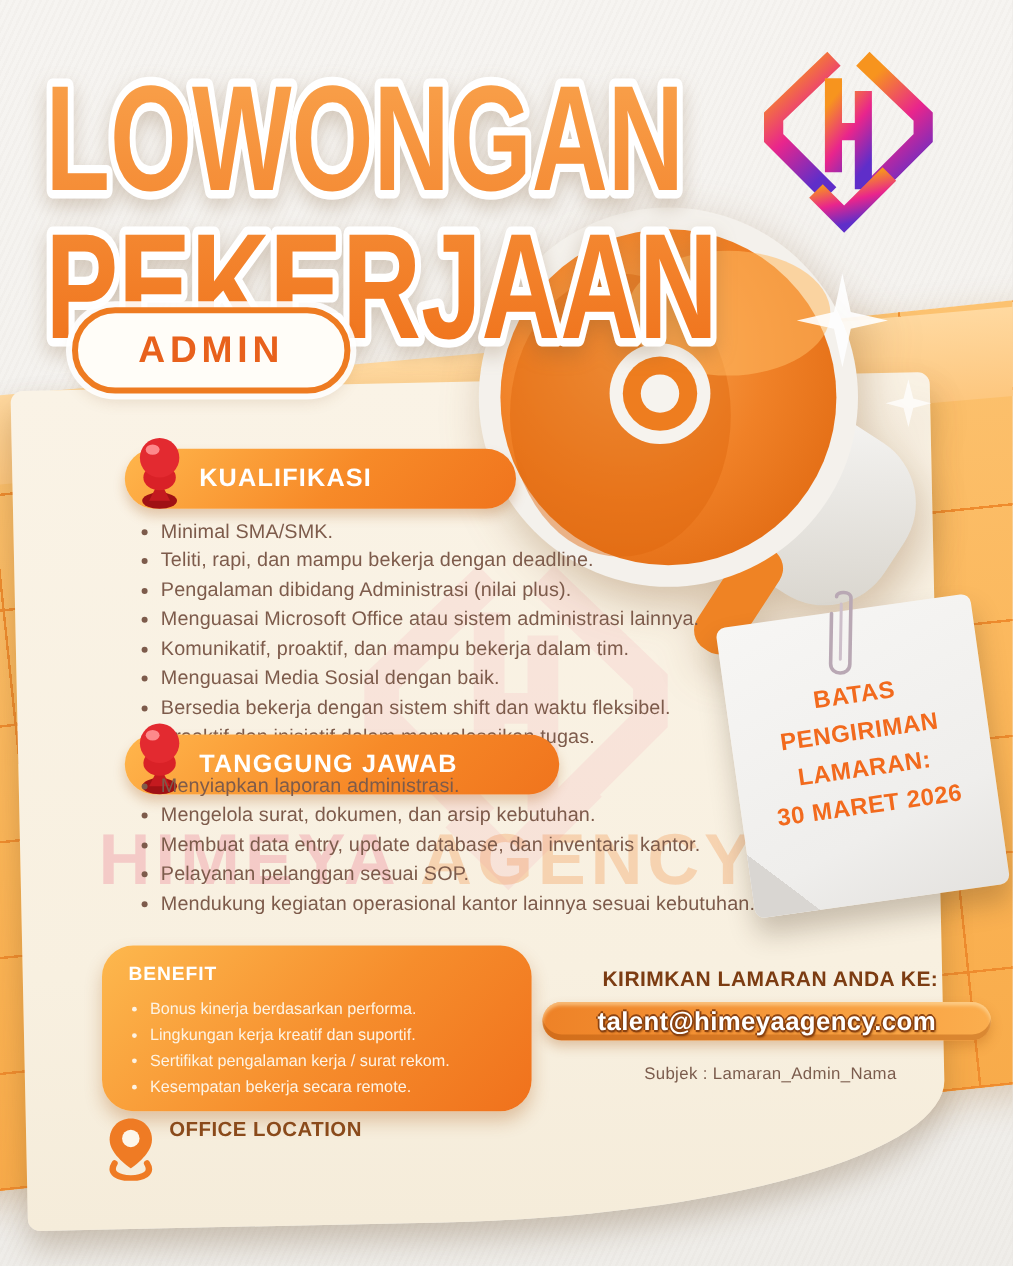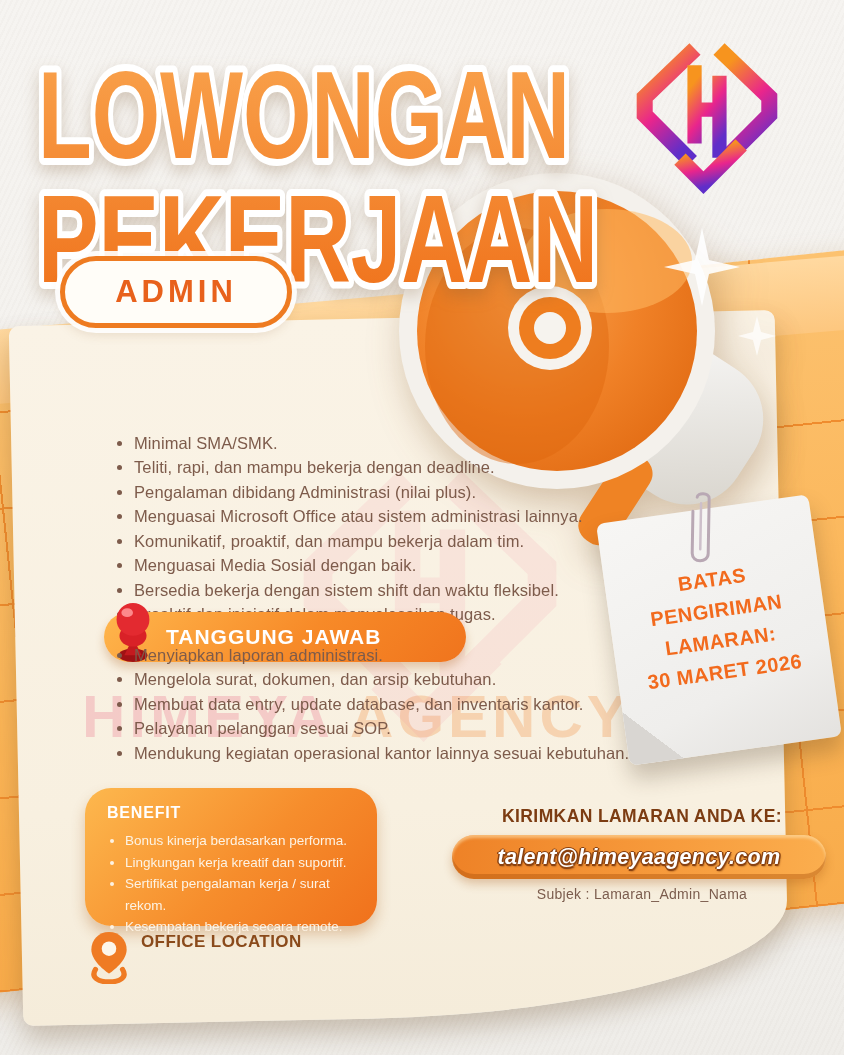--- a/index.html
+++ b/index.html
@@ -62,32 +62,32 @@
     background:linear-gradient(135deg,#ffb64c 0%, #f78a28 55%, #f0741d 100%);
     box-shadow:0 6px 10px rgba(170,90,20,.28);
     display:flex; align-items:center; padding-left:62px;
     color:#fff; font-weight:800; font-size:21px; letter-spacing:1px;}
   .pill .pushpin{position:absolute; left:0px; top:-16px; width:58px; height:72px;}
   
   .blist{position:absolute; z-index:7; margin:0; padding-left:22px;
     color:#7d5b4b; font-size:16.5px; line-height:1.36; letter-spacing:.1px;}
   .blist li{margin:0 0 2px 0;}
   
-  .benefit-card{position:absolute; left:85px; top:788px; width:292px; height:138px; z-index:7;
+  .benefit-card{position:absolute; left:85px; top:788px; width:358px; height:138px; z-index:7;
     border-radius:26px; background:linear-gradient(135deg,#fdb84e 0%, #f68d2c 55%, #f0711c 100%);
     box-shadow:0 8px 14px rgba(170,90,20,.3); padding:16px 22px; box-sizing:border-box;}
   .benefit-card h3{margin:0 0 8px 0; color:#fff; font-size:16px; font-weight:800; letter-spacing:.8px;}
   .benefit-card ul{margin:0; padding-left:18px; color:#fdf3e4; font-size:13.5px; line-height:1.6;}
   
   .apply-heading{position:absolute; left:458px; top:806px; width:368px; z-index:7;
     text-align:center; color:#7c3c12; font-weight:800; font-size:17.5px; letter-spacing:.4px;}
-  .email-pill{position:absolute; left:452px; top:835px; width:374px; height:44px; z-index:7;
+  .email-pill{position:absolute; left:452px; top:835px; width:374px; height:32px; z-index:7;
     border-radius:999px; background:linear-gradient(90deg,#ee8227 0%, #f79c3d 60%, #fbae4e 100%);
     box-shadow:inset 0 3px 3px rgba(255,230,180,.55), inset 0 -5px 0 rgba(170,80,10,.4), 0 5px 10px rgba(170,90,20,.3);
-    display:flex; align-items:center; justify-content:center; cursor:pointer;font-style:italic;}
+    display:flex; align-items:center; justify-content:center; cursor:pointer;}
   .email-pill span{color:#fff; font-weight:800; font-size:21.5px; letter-spacing:.3px;
     text-shadow:-1.5px 0 #8a4211, 1.5px 0 #8a4211, 0 -1.5px #8a4211, 0 2px #8a4211, 1px 2px 2px #6f3107;}
   .subject-line{position:absolute; left:458px; top:886px; width:368px; z-index:7;
     text-align:center; color:#7b5c4d; font-size:14px; letter-spacing:.3px;}
   
   .office-pin{position:absolute; left:88px; top:930px; width:42px; height:54px; z-index:7;}
   .office-heading{position:absolute; left:141px; top:932px; z-index:7;
     color:#8a4a1b; font-weight:800; font-size:17px; letter-spacing:.4px;}
   .office-address{position:absolute; left:141px; top:955px; width:420px; z-index:7;
     color:#7b5c4d; font-size:17px; line-height:1.5;}
@@ -181,20 +181,30 @@
       <path d="M16 12 L16 58" stroke="#cdbfca" stroke-width="2.5" fill="none" stroke-linecap="round"></path>
     </svg>
     <div class="note-text">
       <div>BATAS</div>
       <div>PENGIRIMAN</div>
       <div>LAMARAN:</div>
       <div>30 MARET 2026</div>
     </div>
   </div>
 
+  <div class="pill" style="left:104px; top:374px; width:264px;">
+    <svg class="pushpin" viewBox="0 0 60 72">
+      <ellipse cx="30" cy="60" rx="15" ry="7" fill="#a01114"></ellipse>
+      <path d="M30 42 L39 60 L21 60 Z" fill="#c41a1f"></path>
+      <ellipse cx="30" cy="40" rx="14" ry="11" fill="#d92127"></ellipse>
+      <circle cx="30" cy="23" r="17" fill="#e32a30"></circle>
+      <ellipse cx="24" cy="16" rx="6" ry="4.5" fill="#ff9396" opacity=".9"></ellipse>
+    </svg>
+    <span>KUALIFIKASI</span>
+  </div>
   <ul class="blist" style="left:112px; top:432px; width:560px;">
       <li>Minimal SMA/SMK.</li>
       <li>Teliti, rapi, dan mampu bekerja dengan deadline.</li>
       <li>Pengalaman dibidang Administrasi (nilai plus).</li>
       <li>Menguasai Microsoft Office atau sistem administrasi lainnya.</li>
       <li>Komunikatif, proaktif, dan mampu bekerja dalam tim.</li>
       <li>Menguasai Media Sosial dengan baik.</li>
       <li>Bersedia bekerja dengan sistem shift dan waktu fleksibel.</li>
       <li>Proaktif dan inisiatif dalam menyelesaikan tugas.</li>
     </ul>

